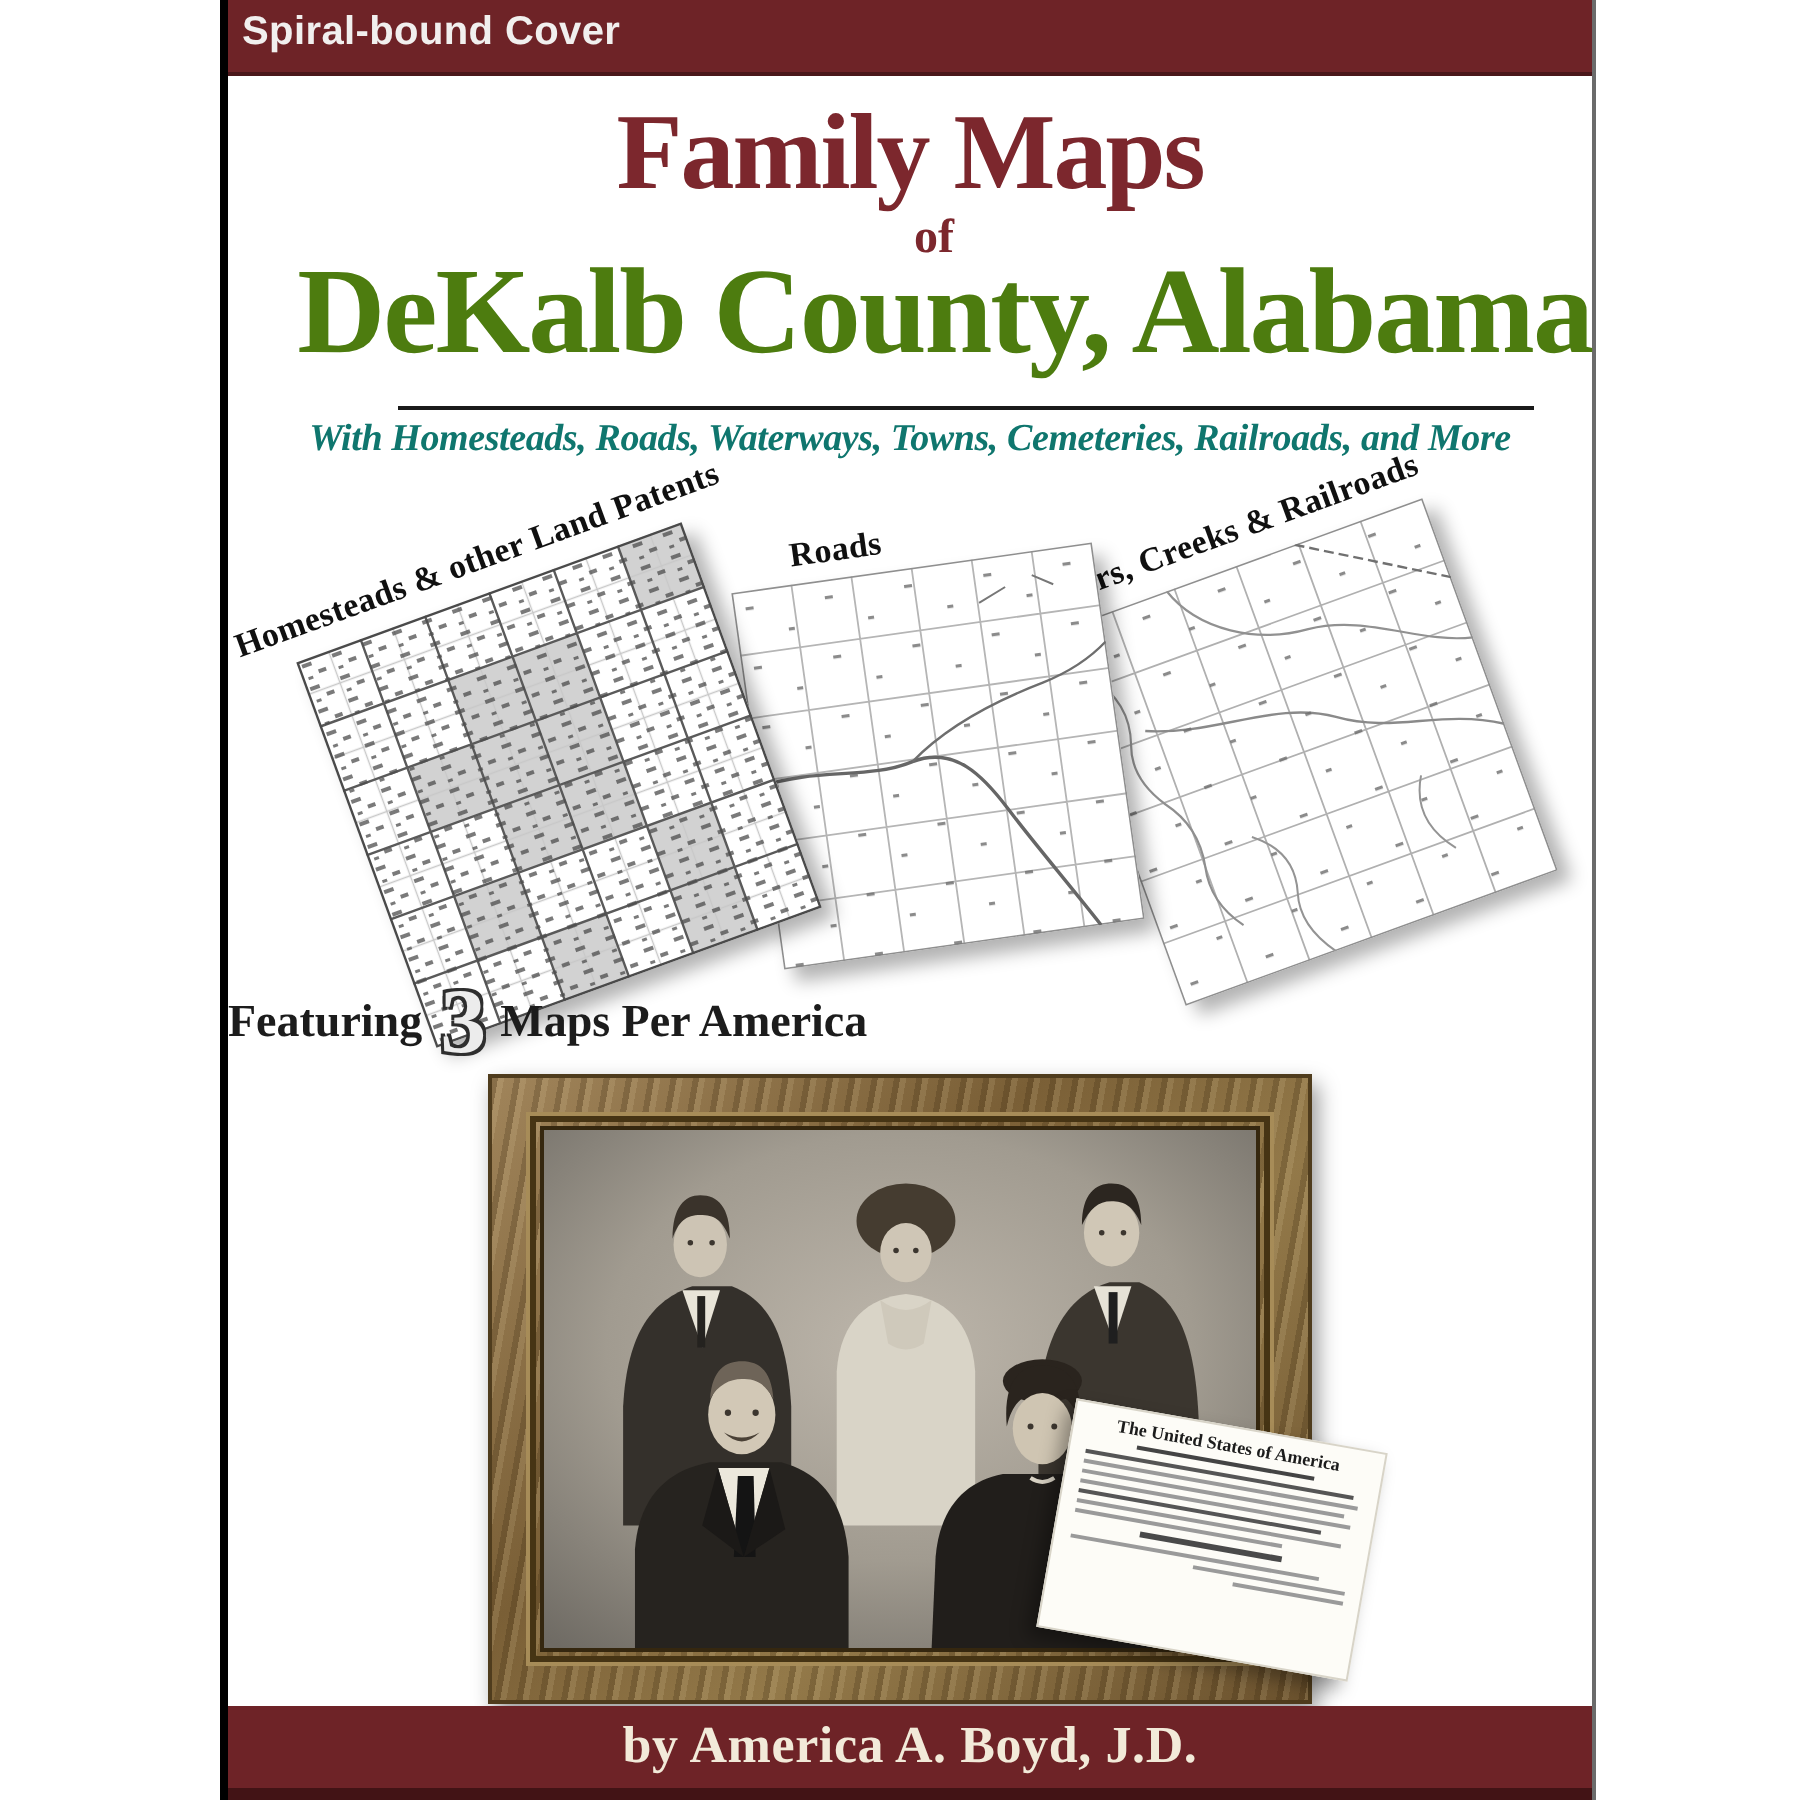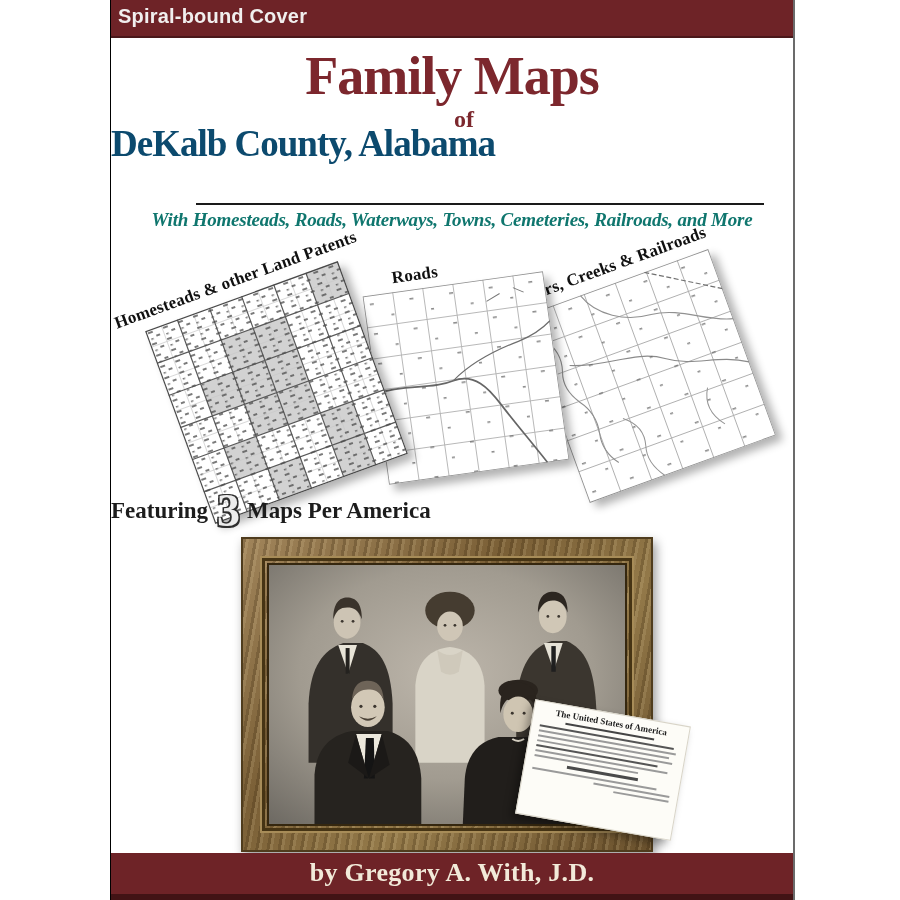--- a/index.html
+++ b/index.html
@@ -1,31 +1,31 @@
 <!DOCTYPE html>
 <html><head>
 <meta charset="utf-8">
 <style>
   html,body{margin:0;padding:0;background:#ffffff;}
   body{width:900px;height:900px;position:relative;overflow:hidden;
        font-family:"Liberation Serif",serif;}
   .page{position:absolute;left:110px;top:0;width:682px;height:900px;
-        background:#ffffff;border-left:1px solid #000000;border-right:2px solid #6b6b6b;}
+        background:#ffffff;border-left:4px solid #000000;border-right:2px solid #6b6b6b;}
   
   .banner{position:absolute;left:0;top:0;width:100%;height:38px;background:#6e2327;
           border-bottom:2px solid #4a171a;box-sizing:border-box;}
   .banner span{position:absolute;left:7px;top:5px;color:#f1efee;
                font:600 20px "Liberation Sans",sans-serif;letter-spacing:.2px;}
   
   .t1{position:absolute;left:0;top:48px;width:100%;text-align:center;
       font-weight:bold;font-size:54px;line-height:1.05;color:#7c272d;letter-spacing:-1px;}
   .t-of{position:absolute;left:12px;top:106px;width:100%;text-align:center;
         font-weight:bold;font-size:24px;color:#7c272d;}
-  .t2{position:absolute;left:0;top:122px;width:100%;text-align:left;
-      font-weight:bold;font-size:37px;color:#0c4a6e;letter-spacing:-1px;}
+  .t2{position:absolute;left:0;top:122px;width:100%;text-align:right;
+      font-weight:bold;font-size:61px;color:#4d7c0f;letter-spacing:-1px;}
   .t3{position:absolute;left:0;top:170px;width:100%;text-align:center;
       font-weight:600;font-size:27px;color:#1d1d1d;}
   .rule{position:absolute;left:85px;top:203px;width:568px;height:2px;background:#1a1a1a;}
   .t4{position:absolute;left:0;top:209px;width:100%;text-align:center;
       font-style:italic;font-weight:600;font-size:19px;color:#0f766e;letter-spacing:-.2px;}
   
   .map{position:absolute;}
   .mapsq{position:relative;background:#fff;box-shadow:5px 7px 9px rgba(0,0,0,.30);}
   .mapsq svg{display:block;}
   .maplabel{position:absolute;top:-27px;left:50%;transform:translateX(-50%);
@@ -236,16 +236,16 @@
     <div class="dl dark" style="width:88%"></div>
     <div class="dl" style="width:96%"></div>
     <div class="dl" style="width:75%"></div>
     <div class="dl mid" style="width:52%"></div>
     <div class="dl" style="width:90%"></div>
     <div class="dl right" style="width:55%"></div>
     <div class="dl right" style="width:40%"></div>
   </div>
 
   <div class="bottom-bar">
-    <span>by Gregory A. With, J.D.</span>
+    <span>by America A. Boyd, J.D.</span>
   </div>
 
 </div>
 
 </body></html>

